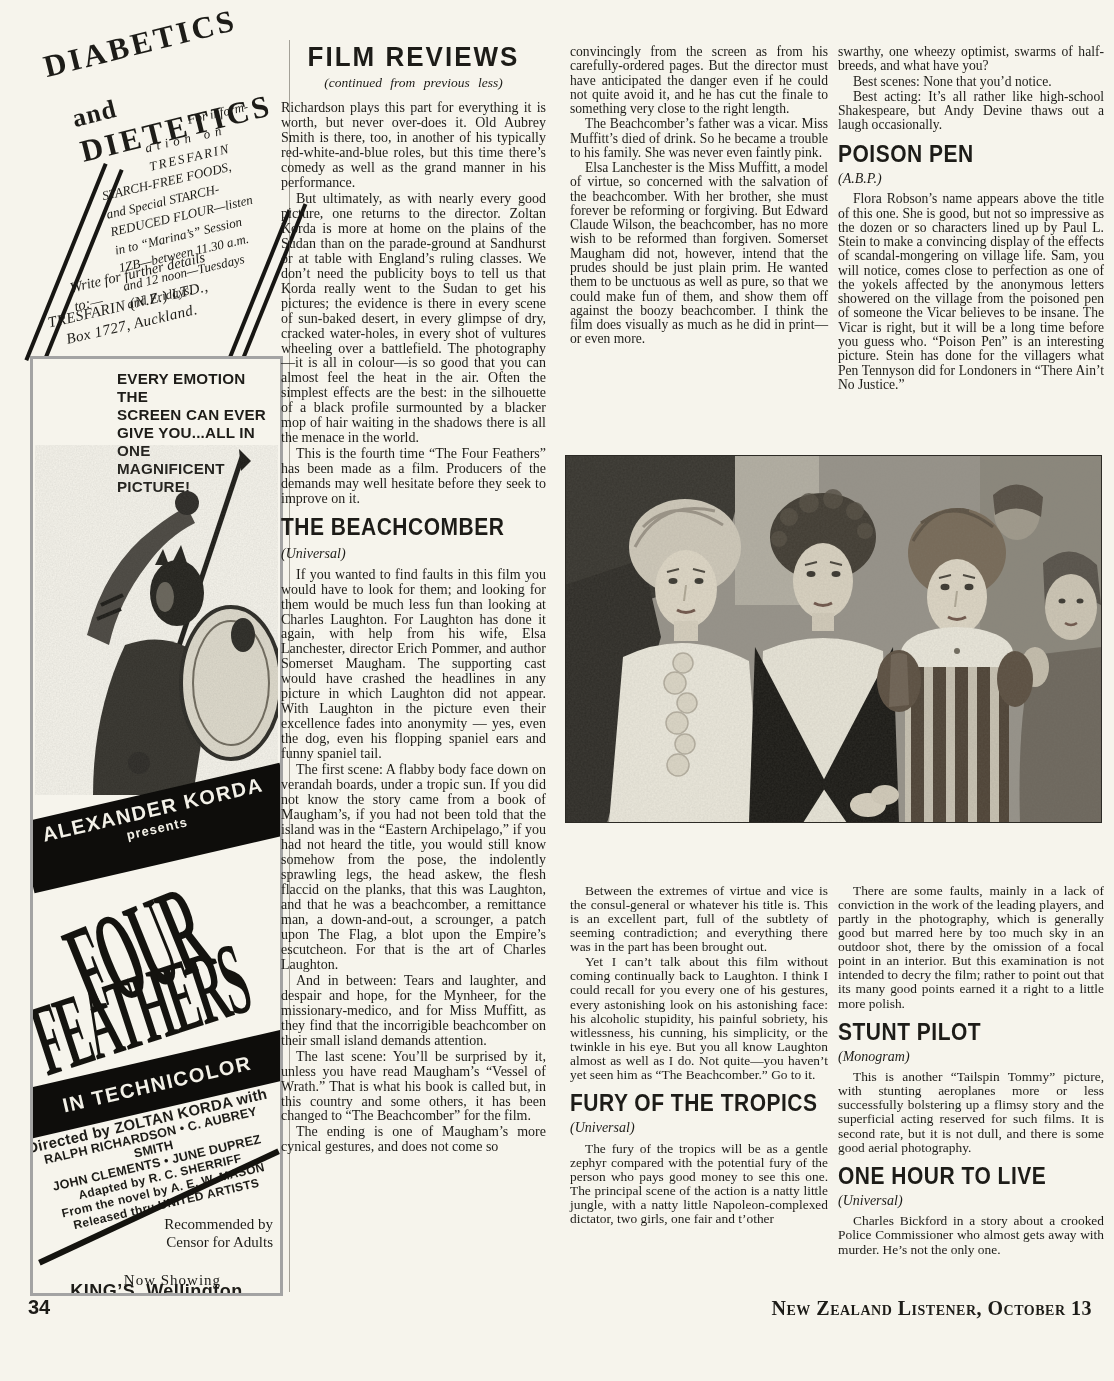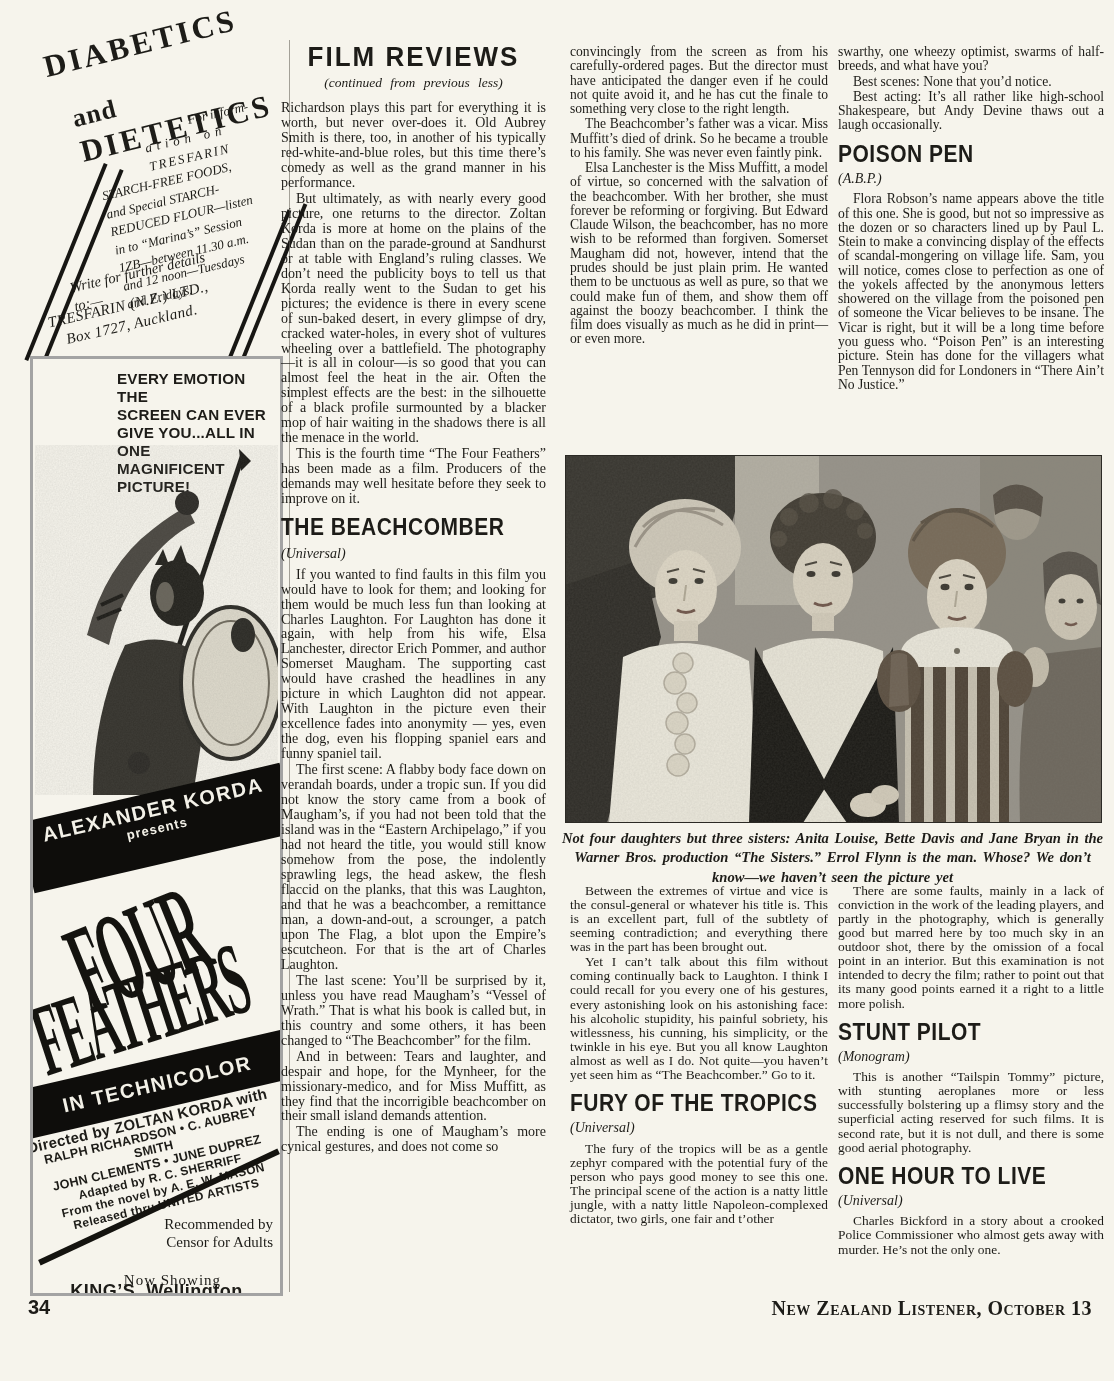--- a/index.html
+++ b/index.html
@@ -182,22 +182,22 @@
     <h1 class="fr-header">FILM REVIEWS</h1>
     <div class="fr-cont">(continued from previous less)</div>
     <div class="article">
       <p class="noind">Richardson plays this part for everything it is worth, but never over-does it. Old Aubrey Smith is there, too, in another of his typically red-white-and-blue roles, but this time there’s comedy as well as the grand manner in his performance.</p>
       <p>But ultimately, as with nearly every good picture, one returns to the director. Zoltan Korda is more at home on the plains of the Sudan than on the parade-ground at Sandhurst or at table with England’s ruling classes. We don’t need the publicity boys to tell us that Korda really went to the Sudan to get his pictures; the evidence is there in every scene of sun-baked desert, in every glimpse of dry, cracked water-holes, in every shot of vultures wheeling over a battlefield. The photography—it is all in colour—is so good that you can almost feel the heat in the air. Often the simplest effects are the best: in the silhouette of a black profile surmounted by a blacker mop of hair waiting in the shadows there is all the menace in the world.</p>
       <p>This is the fourth time “The Four Feathers” has been made as a film. Producers of the demands may well hesitate before they seek to improve on it.</p>
       <h2 class="rev-title">THE BEACHCOMBER</h2>
       <div class="studio">(Universal)</div>
       <p>If you wanted to find faults in this film you would have to look for them; and looking for them would be much less fun than looking at Charles Laughton. For Laughton has done it again, with help from his wife, Elsa Lanchester, director Erich Pommer, and author Somerset Maugham. The supporting cast would have crashed the headlines in any picture in which Laughton did not appear. With Laughton in the picture even their excellence fades into anonymity — yes, even the dog, even his flopping spaniel ears and funny spaniel tail.</p>
       <p>The first scene: A flabby body face down on verandah boards, under a tropic sun. If you did not know the story came from a book of Maugham’s, if you had not been told that the island was in the “Eastern Archipelago,” if you had not heard the title, you would still know somehow from the pose, the indolently sprawling legs, the head askew, the flesh flaccid on the planks, that this was Laughton, and that he was a beachcomber, a remittance man, a down-and-out, a scrounger, a patch upon The Flag, a blot upon the Empire’s escutcheon. For that is the art of Charles Laughton.</p>
+      <p>And in between: Tears and laughter, and despair and hope, for the Mynheer, for the missionary-medico, and for Miss Muffitt, as they find that the incorrigible beachcomber on their small island demands attention.</p>
       <p>The last scene: You’ll be surprised by it, unless you have read Maugham’s “Vessel of Wrath.” That is what his book is called but, in this country and some others, it has been changed to “The Beachcomber” for the film.</p>
-      <p>And in between: Tears and laughter, and despair and hope, for the Mynheer, for the missionary-medico, and for Miss Muffitt, as they find that the incorrigible beachcomber on their small island demands attention.</p>
       <p>The ending is one of Maugham’s more cynical gestures, and does not come so</p>
     </div>
   </div>
 
   <div class="col topcol" style="left:570px;top:45px;width:258px;">
     <div class="article">
       <p class="noind">convincingly from the screen as from his carefully-ordered pages. But the director must have anticipated the danger even if he could not quite avoid it, and he has cut the finale to something very close to the right length.</p>
       <p>The Beachcomber’s father was a vicar. Miss Muffitt’s died of drink. So he became a trouble to his family. She was never even faintly pink.</p>
       <p>Elsa Lanchester is the Miss Muffitt, a model of virtue, so concerned with the salvation of the beachcomber. With her brother, she must forever be reforming or forgiving. But Edward Claude Wilson, the beachcomber, has no more wish to be reformed than forgiven. Somerset Maugham did not, however, intend that the prudes should be just plain prim. He wanted them to be unctuous as well as pure, so that we could make fun of them, and show them off against the boozy beachcomber. I think the film does visually as much as he did in print—or even more.</p>
     </div>
@@ -299,21 +299,20 @@
         <rect x="412" y="212" width="13" height="156"></rect>
       <rect x="434" y="212" width="10" height="156"></rect>
     </g>
     <ellipse cx="334" cy="226" rx="22" ry="31" fill="#5b4f41"></ellipse>
     <path d="M326,200 Q334,196 342,200 L344,250 L324,252 Z" fill="#7c7060" opacity="0.6"></path>
     <ellipse cx="450" cy="224" rx="18" ry="28" fill="#5b4f41"></ellipse>
     <rect width="537" height="368" filter="url(#grainP)" opacity="0.4"></rect>
     <rect x="0.5" y="0.5" width="536" height="367" fill="none" stroke="#2c2a25"></rect>
   </svg>
 
-  <div class="caption">Not four daughters but three sisters: Anita Louise, Bette Davis and Jane Bryan in the Warner Bros. production “The Sisters.” Errol Flynn is the man. Whose? We don’t know—we haven’t seen the picture yet</div>
 
   <div class="col botcol" style="left:570px;top:884px;width:258px;">
     <div class="article">
       <p>Between the extremes of virtue and vice is the consul-general or whatever his title is. This is an excellent part, full of the subtlety of seeming contradiction; and everything there was in the part has been brought out.</p>
       <p>Yet I can’t talk about this film without coming continually back to Laughton. I think I could recall for you every one of his gestures, every astonishing look on his astonishing face: his alcoholic stupidity, his painful sobriety, his witlessness, his cunning, his simplicity, or the twinkle in his eye. But you all know Laughton almost as well as I do. Not quite—you haven’t yet seen him as “The Beachcomber.” Go to it.</p>
       <h2 class="rev-title">FURY OF THE TROPICS</h2>
       <div class="studio">(Universal)</div>
       <p>The fury of the tropics will be as a gentle zephyr compared with the potential fury of the person who pays good money to see this one. The principal scene of the action is a natty little jungle, with a natty little Napoleon-complexed dictator, two girls, one fair and t’other</p>
     </div>
   </div>

